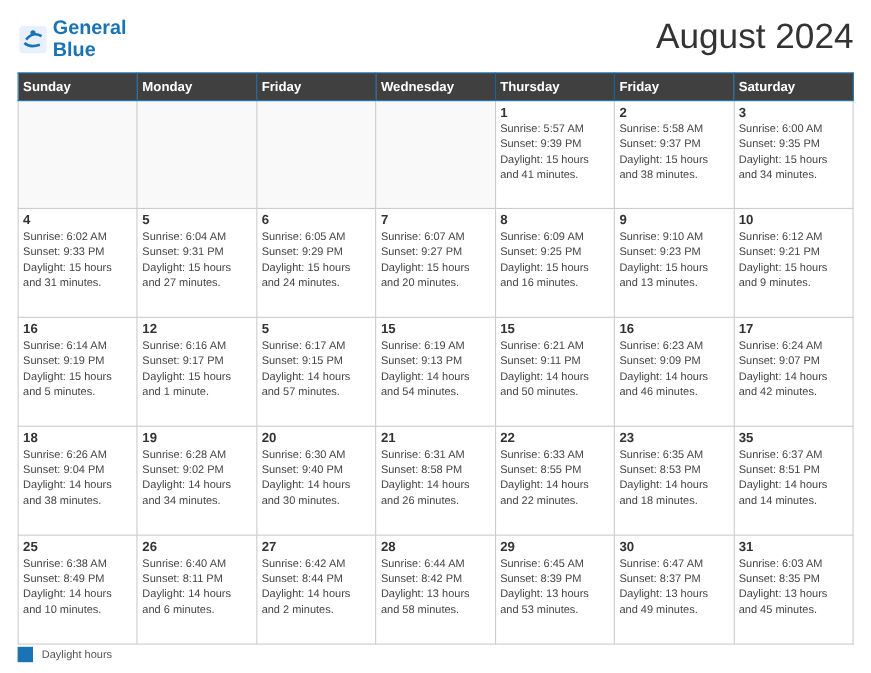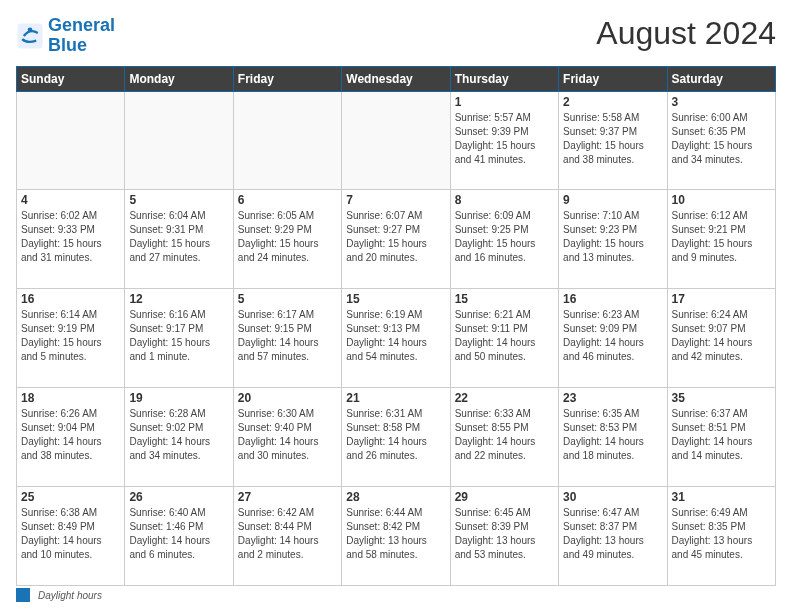--- a/index.html
+++ b/index.html
@@ -93,21 +93,20 @@
       color: #444;
       line-height: 1.4;
     }
     .footer {
       display: flex;
       align-items: center;
       gap: 8px;
       margin-top: 2px;
       font-size: 10px;
       color: #555;
-      font-style: italic;
     }
     .legend-box {
       width: 14px;
       height: 14px;
       background: #1a73b5;
       display: inline-block;
     }
     tr.week-row td {
       height: 88px;
     }
@@ -163,21 +162,21 @@
           <td>
             <div class="day-number">2</div>
             <div class="day-info">Sunrise: 5:58 AM
 Sunset: 9:37 PM
 Daylight: 15 hours
 and 38 minutes.</div>
           </td>
           <td>
             <div class="day-number">3</div>
             <div class="day-info">Sunrise: 6:00 AM
-Sunset: 6:35 PM
+Sunset: 9:35 PM
 Daylight: 15 hours
 and 34 minutes.</div>
           </td>
         </tr>
         <tr class="week-row">
           <td>
             <div class="day-number">4</div>
             <div class="day-info">Sunrise: 6:02 AM
 Sunset: 9:33 PM
 Daylight: 15 hours
@@ -206,21 +205,21 @@
           </td>
           <td>
             <div class="day-number">8</div>
             <div class="day-info">Sunrise: 6:09 AM
 Sunset: 9:25 PM
 Daylight: 15 hours
 and 16 minutes.</div>
           </td>
           <td>
             <div class="day-number">9</div>
-            <div class="day-info">Sunrise: 7:10 AM
+            <div class="day-info">Sunrise: 9:10 AM
 Sunset: 9:23 PM
 Daylight: 15 hours
 and 13 minutes.</div>
           </td>
           <td>
             <div class="day-number">10</div>
             <div class="day-info">Sunrise: 6:12 AM
 Sunset: 9:21 PM
 Daylight: 15 hours
 and 9 minutes.</div>
@@ -332,21 +331,21 @@
           <td>
             <div class="day-number">25</div>
             <div class="day-info">Sunrise: 6:38 AM
 Sunset: 8:49 PM
 Daylight: 14 hours
 and 10 minutes.</div>
           </td>
           <td>
             <div class="day-number">26</div>
             <div class="day-info">Sunrise: 6:40 AM
-Sunset: 1:46 PM
+Sunset: 8:11 PM
 Daylight: 14 hours
 and 6 minutes.</div>
           </td>
           <td>
             <div class="day-number">27</div>
             <div class="day-info">Sunrise: 6:42 AM
 Sunset: 8:44 PM
 Daylight: 14 hours
 and 2 minutes.</div>
           </td>
@@ -366,21 +365,21 @@
           </td>
           <td>
             <div class="day-number">30</div>
             <div class="day-info">Sunrise: 6:47 AM
 Sunset: 8:37 PM
 Daylight: 13 hours
 and 49 minutes.</div>
           </td>
           <td>
             <div class="day-number">31</div>
-            <div class="day-info">Sunrise: 6:49 AM
+            <div class="day-info">Sunrise: 6:03 AM
 Sunset: 8:35 PM
 Daylight: 13 hours
 and 45 minutes.</div>
           </td>
         </tr>
       </tbody>
   </table>
 
   <div class="footer">
     <div class="legend-box"></div>

